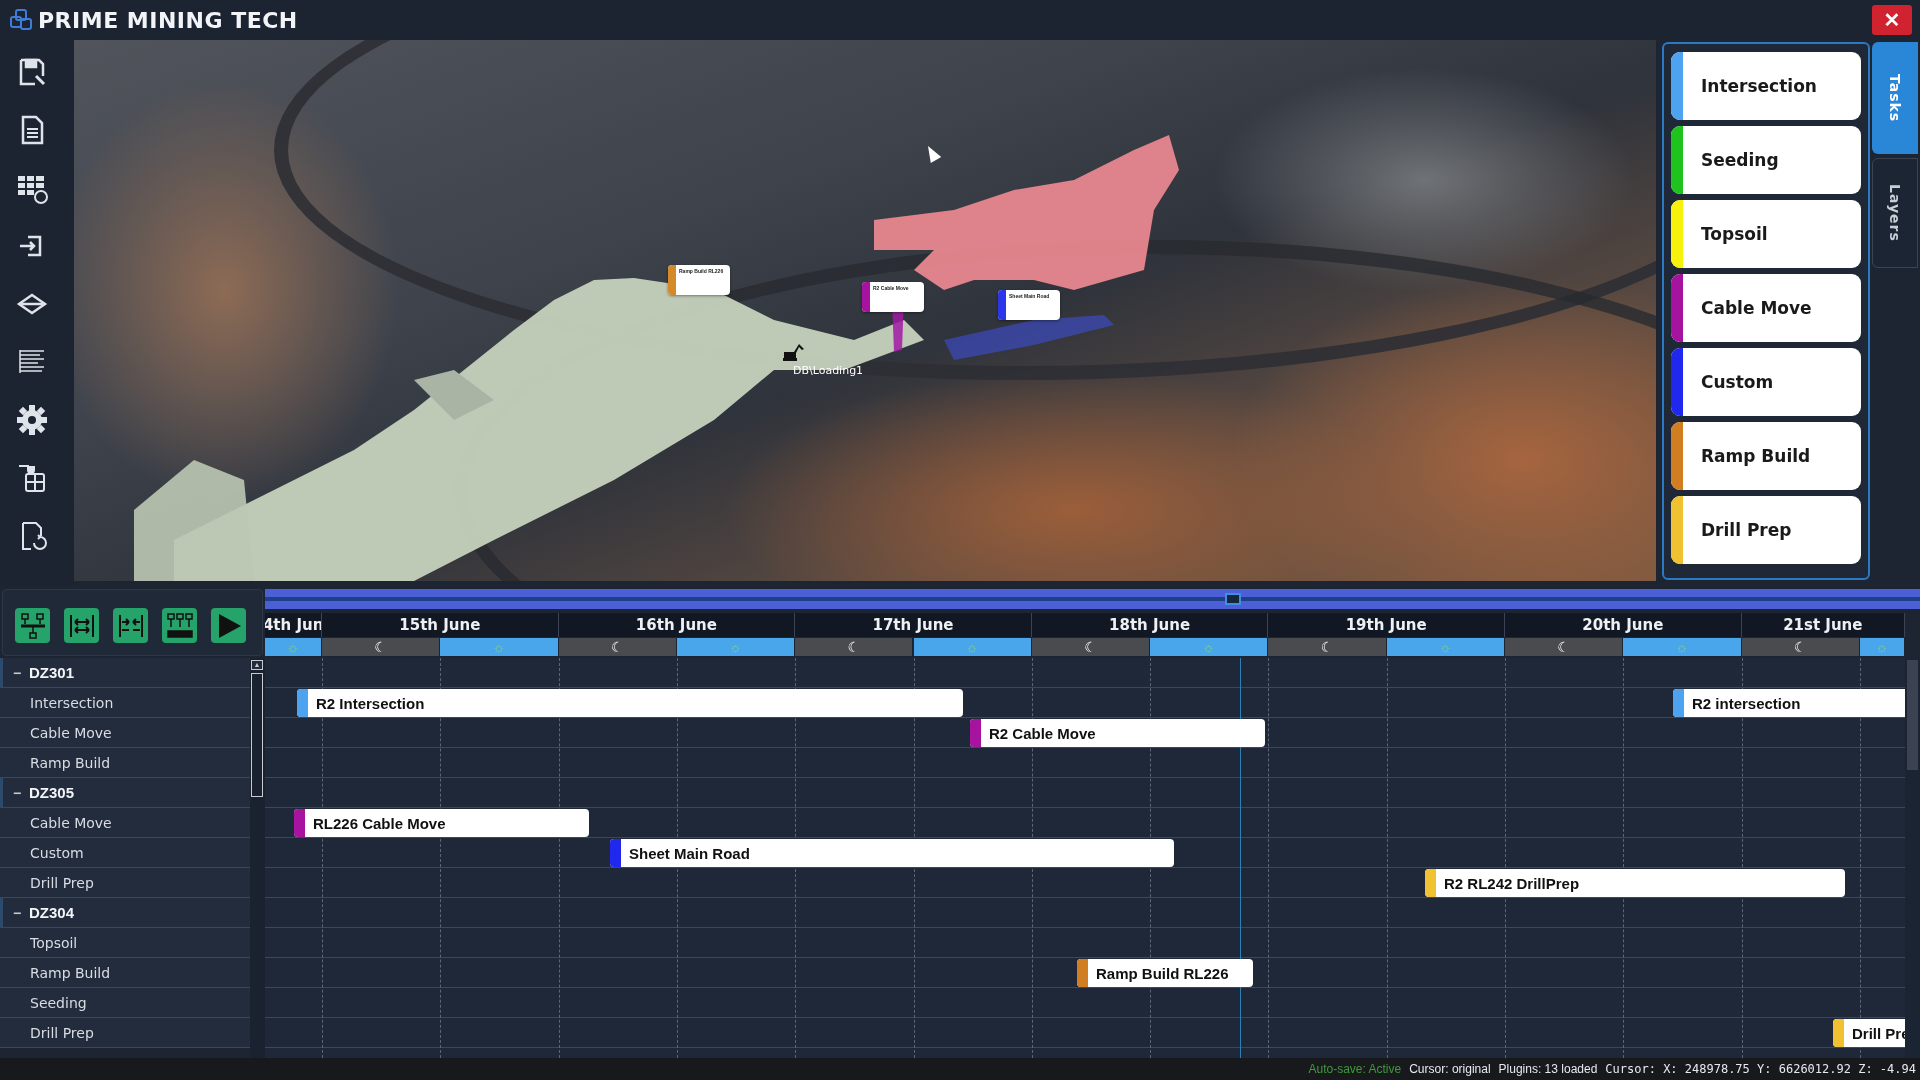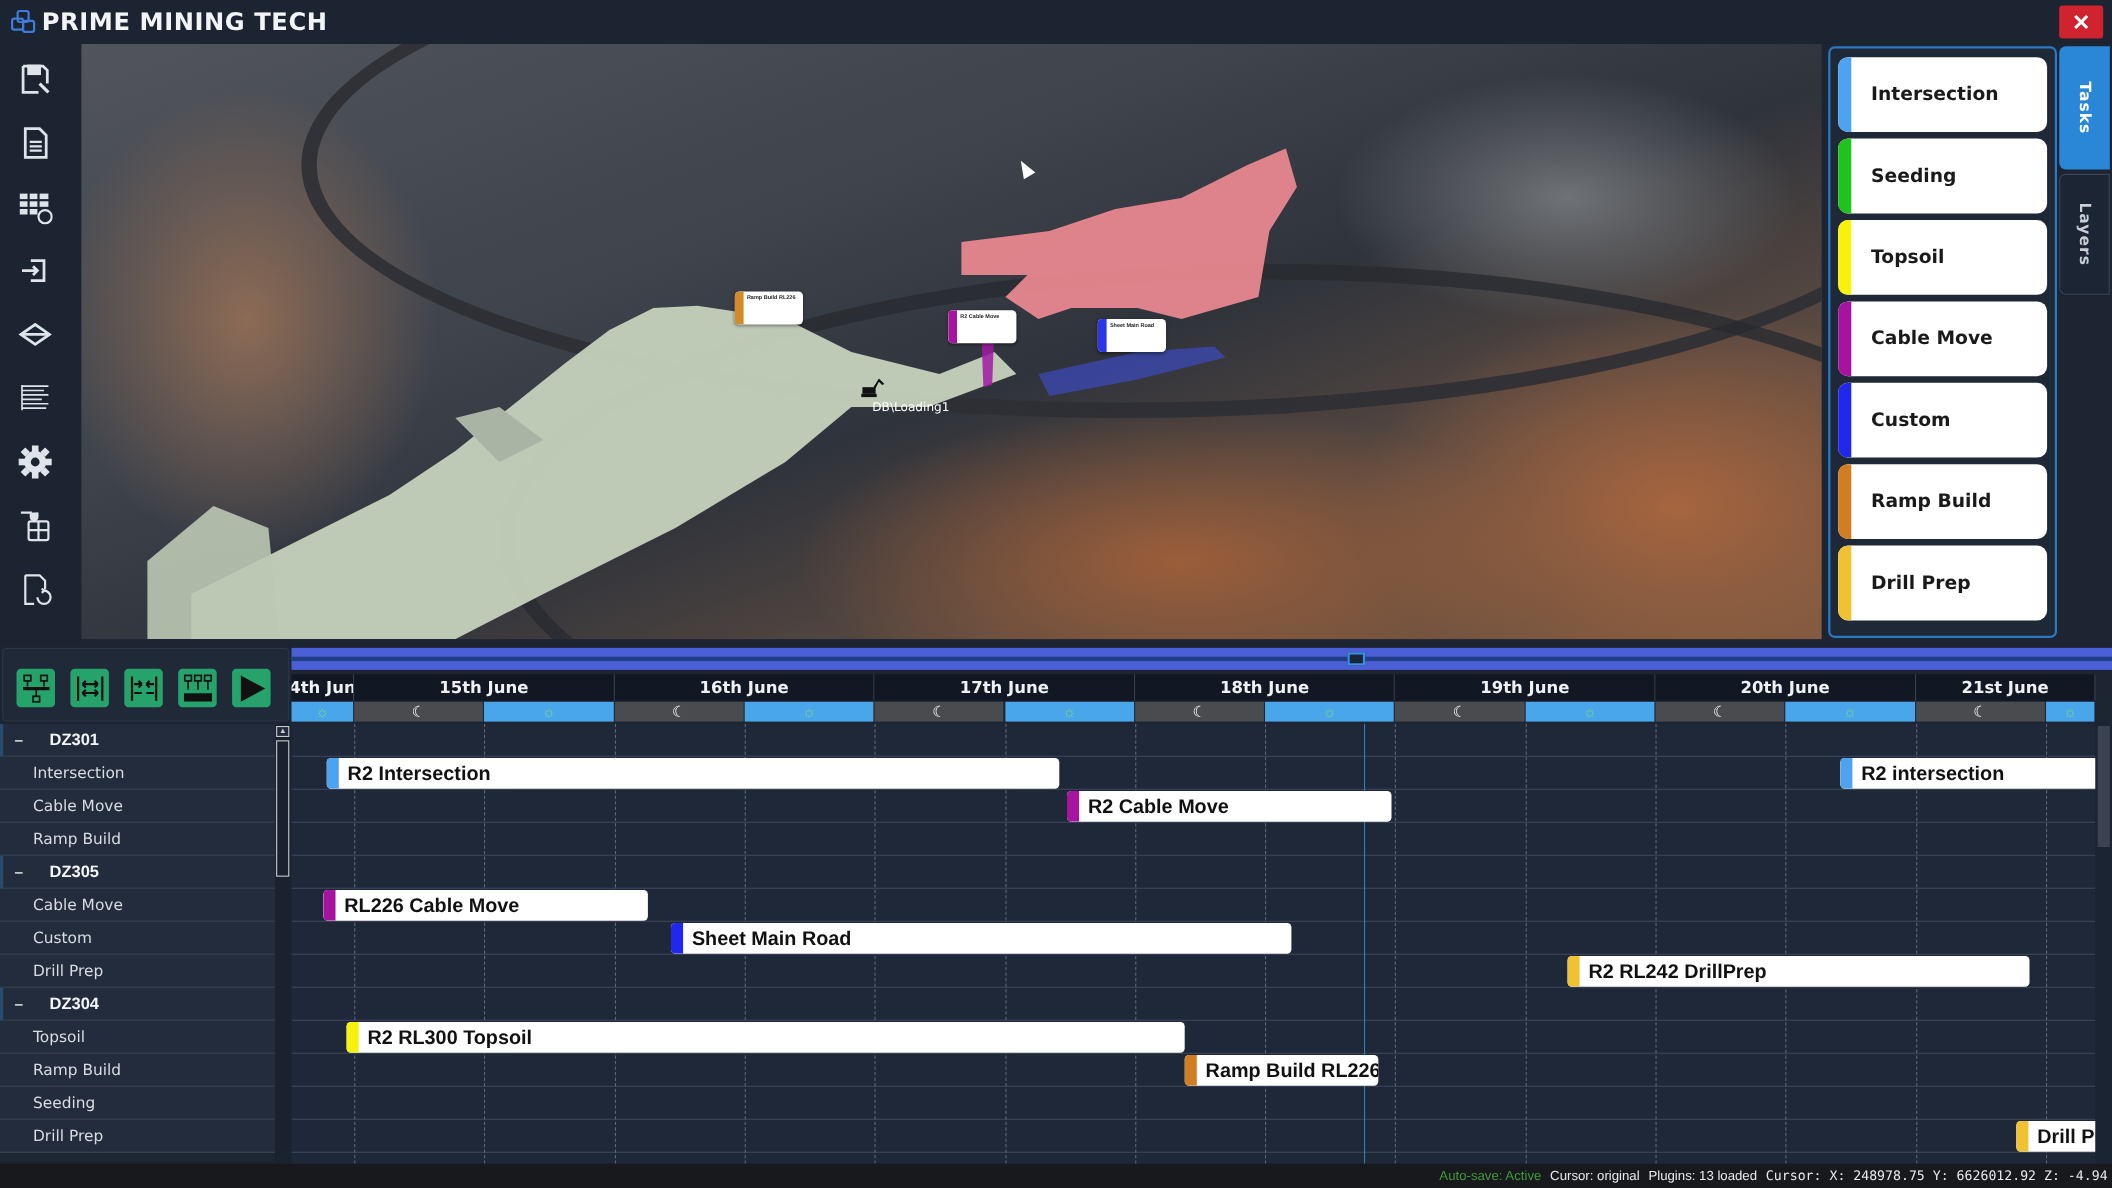--- a/index.html
+++ b/index.html
@@ -48,33 +48,33 @@
 
   .day-header { position: absolute; top: 613px; height: 24px; background: #111823; border-right: 1px solid #3a4456; font-size: 15px; font-family: "DejaVu Sans", sans-serif; font-weight: bold; color: #eef0f3; display: flex; align-items: center; justify-content: center; overflow: hidden; white-space: nowrap; }
   .shift { position: absolute; top: 638px; height: 18px; display: flex; align-items: center; justify-content: center; font-size: 14px; }
   .shift.night { background: #4a4b4f; color: #fff; }
   .shift.day { background: #4aa6ea; color: #7fd28a; }
 
   .tree { position: absolute; left: 0; top: 658px; width: 250px; height: 400px; overflow: hidden; }
   .tree-row { position: absolute; left: 0; width: 250px; height: 30px; border-bottom: 1px solid #3b475a; display: flex; align-items: center; background: #222c3c; }
   .tree-row.group { font-weight: bold; font-size: 15px; color: #f3f5f7; border-left: 3px solid #2c4a6b; }
   .tree-row.group .toggle { width: 20px; text-align: center; color: #c8ccd2; font-size: 14px; margin-left: 4px; }
-  .tree-row.group .name { margin-left: 18px; }
+  .tree-row.group .name { margin-left: 2px; }
   .tree-row.child { font-size: 14px; color: #d9dde3; padding-left: 30px; font-family: "DejaVu Sans", sans-serif; }
   .tree-scroll { position: absolute; left: 250px; top: 658px; width: 15px; height: 400px; background: #1a2230; }
   .tree-scroll .up { position: absolute; left: 1px; top: 2px; width: 12px; height: 10px; border: 1px solid #c8ccd2; background: #222c3c; font-size: 7px; color: #ccc; text-align: center; line-height: 8px; }
   .tree-scroll .thumb { position: absolute; left: 1px; top: 15px; width: 12px; height: 124px; border: 1px solid #c8ccd2; background: #1a2230; }
 
   .gantt { position: absolute; left: 265px; top: 658px; width: 1640px; height: 400px; overflow: hidden; background: #1f2838; }
   .grow { position: absolute; left: 0; width: 100%; height: 30px; border-bottom: 1px solid #3c4859; }
   .vline { position: absolute; top: 0; height: 400px; border-left: 1px dashed #5b6678; }
   .now-line { position: absolute; top: 0; height: 400px; width: 1px; background: #2d7fb8; }
   .bar { position: absolute; height: 28px; background: #fff; border-radius: 4px; display: flex; align-items: center; overflow: hidden; }
   .bar .stripe { width: 11px; height: 100%; flex-shrink: 0; }
-  .bar .label { padding-left: 8px; color: #111; font-size: 18px; font-weight: bold; white-space: nowrap; }
+  .bar .label { padding-left: 8px; color: #111; font-size: 15px; font-weight: bold; white-space: nowrap; }
   .gantt-vscroll { position: absolute; left: 1905px; top: 658px; width: 15px; height: 400px; background: #1b2433; }
   .gantt-vscroll .thumb { position: absolute; left: 2px; top: 2px; width: 11px; height: 110px; background: #3b4352; }
 
   .statusbar { position: absolute; left: 0; top: 1058px; width: 1920px; height: 22px; background: #17191d; font-size: 12px; display: flex; justify-content: flex-end; align-items: center; gap: 8px; padding-right: 4px; }
   .statusbar .autosave { color: #3f9b3a; }
   .statusbar .mono { font-family: "DejaVu Sans Mono", monospace; }
 </style>
 </head>
 <body>
 
@@ -412,24 +412,20 @@
       <span class="label">RL226 Cable Move</span>
     </div>
     <div class="bar" style="left: 345px; width: 564px; top: 181px;">
       <div class="stripe" style="background: rgb(32, 40, 238);"></div>
       <span class="label">Sheet Main Road</span>
     </div>
     <div class="bar" style="left: 1160px; width: 420px; top: 211px;">
       <div class="stripe" style="background: rgb(240, 194, 50);"></div>
       <span class="label">R2 RL242 DrillPrep</span>
     </div>
-    <div class="bar" style="left: 50px; width: 762px; top: 271px;">
-      <div class="stripe" style="background: rgb(246, 242, 12);"></div>
-      <span class="label">R2 RL300 Topsoil</span>
-    </div>
     <div class="bar" style="left: 812px; width: 176px; top: 301px;">
       <div class="stripe" style="background: rgb(209, 125, 34);"></div>
       <span class="label">Ramp Build RL226</span>
     </div>
     <div class="bar" style="left: 1568px; width: 80px; top: 361px;">
       <div class="stripe" style="background: rgb(240, 194, 50);"></div>
       <span class="label">Drill Prep</span>
     </div>
   </div>
 <div class="gantt-vscroll">

